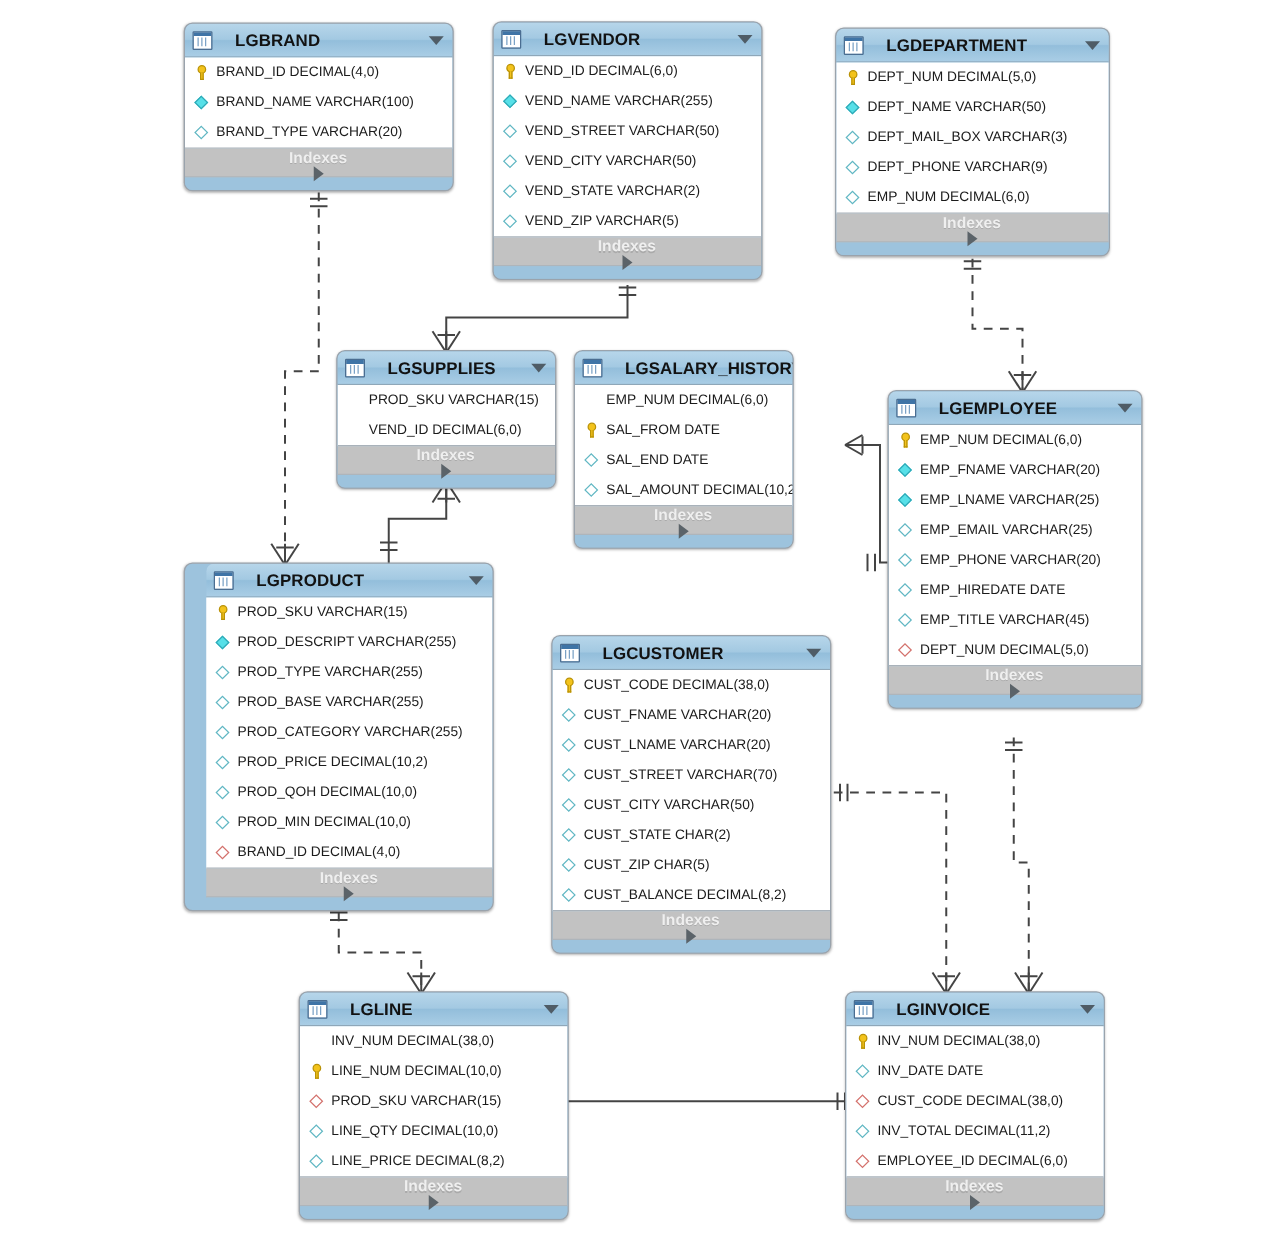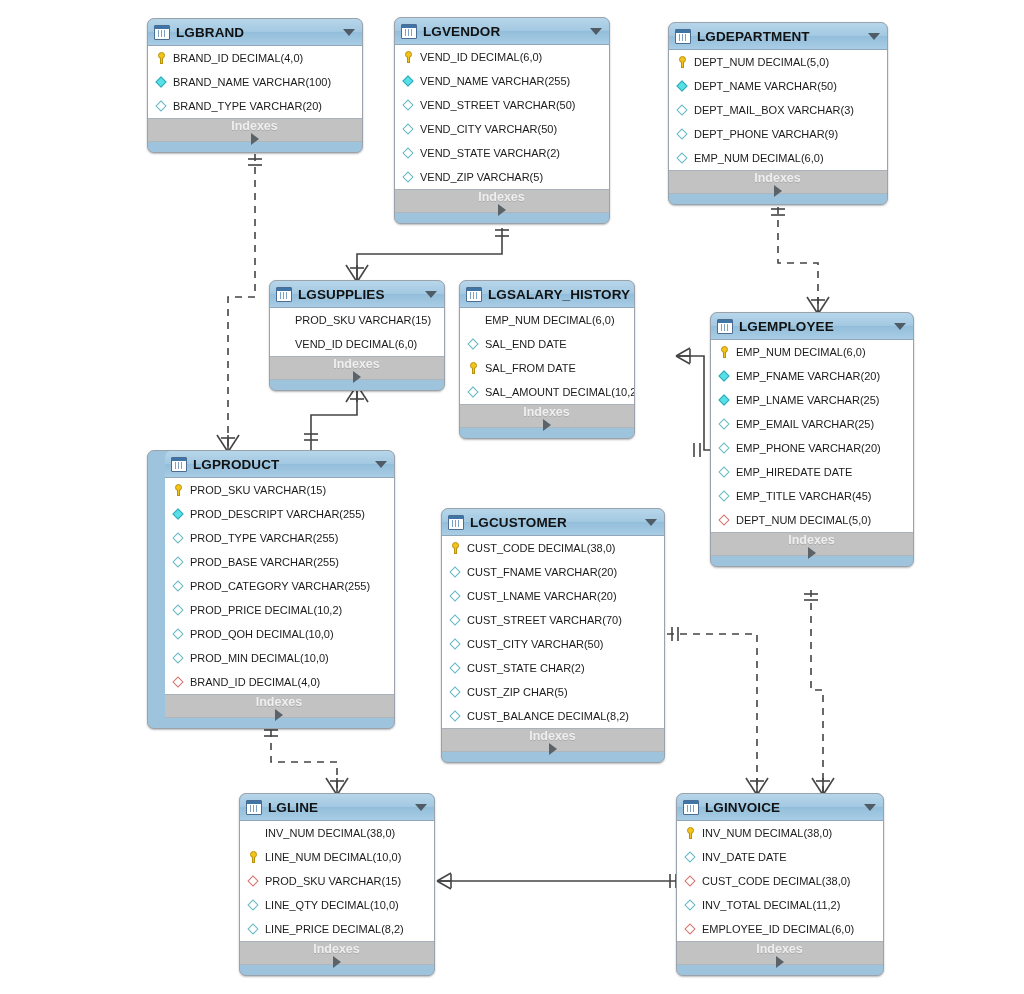--- a/index.html
+++ b/index.html
@@ -26,20 +26,21 @@
     font-size:13px;
     z-index:5;
   }
   .tbl-head{
     display:flex;align-items:center;
     height:26px;
     padding:0 7px 0 6px;
     background:linear-gradient(to bottom,#b7d6ea 0%,#a3c9e2 48%,#93bedb 52%,#a9cde5 100%);
     border-bottom:1px solid #8fa7b8;
     border-radius:6px 6px 0 0;
+    gap:12px;
   }
   .tbl-icon{
     width:14px;height:13px;flex:0 0 auto;margin-right:6px;
     border:1px solid #4a6d91;
     background:
       linear-gradient(to bottom,#3f74a6 0 3px,#ffffff 3px 100%);
     position:relative;border-radius:1px;
   }
   .tbl-icon::after{
     content:"";position:absolute;left:3px;top:4px;width:1px;height:7px;
@@ -345,26 +346,26 @@
           <span class="tbl-icon"></span>
           <span class="tbl-title">LGSALARY_HISTORY</span>
           <span class="caret"></span>
         </div>
         <div class="cols">
           <div class="col">
             <span class="gi none"></span>
             <span class="lbl">EMP_NUM DECIMAL(6,0)</span>
           </div>
           <div class="col">
+            <span class="gi key"></span>
+            <span class="lbl">SAL_FROM DATE</span>
+          </div>
+          <div class="col">
             <span class="gi dia"></span>
             <span class="lbl">SAL_END DATE</span>
-          </div>
-          <div class="col">
-            <span class="gi key"></span>
-            <span class="lbl">SAL_FROM DATE</span>
           </div>
           <div class="col">
             <span class="gi dia"></span>
             <span class="lbl">SAL_AMOUNT DECIMAL(10,2)</span>
           </div>
         </div>
         <div class="idx">
           <span class="ilbl">Indexes</span>
           <span class="iarrow"></span>
         </div>
@@ -505,21 +506,21 @@
             <span class="gi dia"></span>
             <span class="lbl">CUST_BALANCE DECIMAL(8,2)</span>
           </div>
         </div>
         <div class="idx">
           <span class="ilbl">Indexes</span>
           <span class="iarrow"></span>
         </div>
         <div class="foot"></div>
       </div>
-      <div class="tbl" style="left: 239px; top: 793px; width: 196px;">
+      <div class="tbl" style="left: 239px; top: 793px; width: 216px;">
         <div class="tbl-head">
           <span class="tbl-icon"></span>
           <span class="tbl-title">LGLINE</span>
           <span class="caret"></span>
         </div>
         <div class="cols">
           <div class="col">
             <span class="gi none"></span>
             <span class="lbl">INV_NUM DECIMAL(38,0)</span>
           </div>

